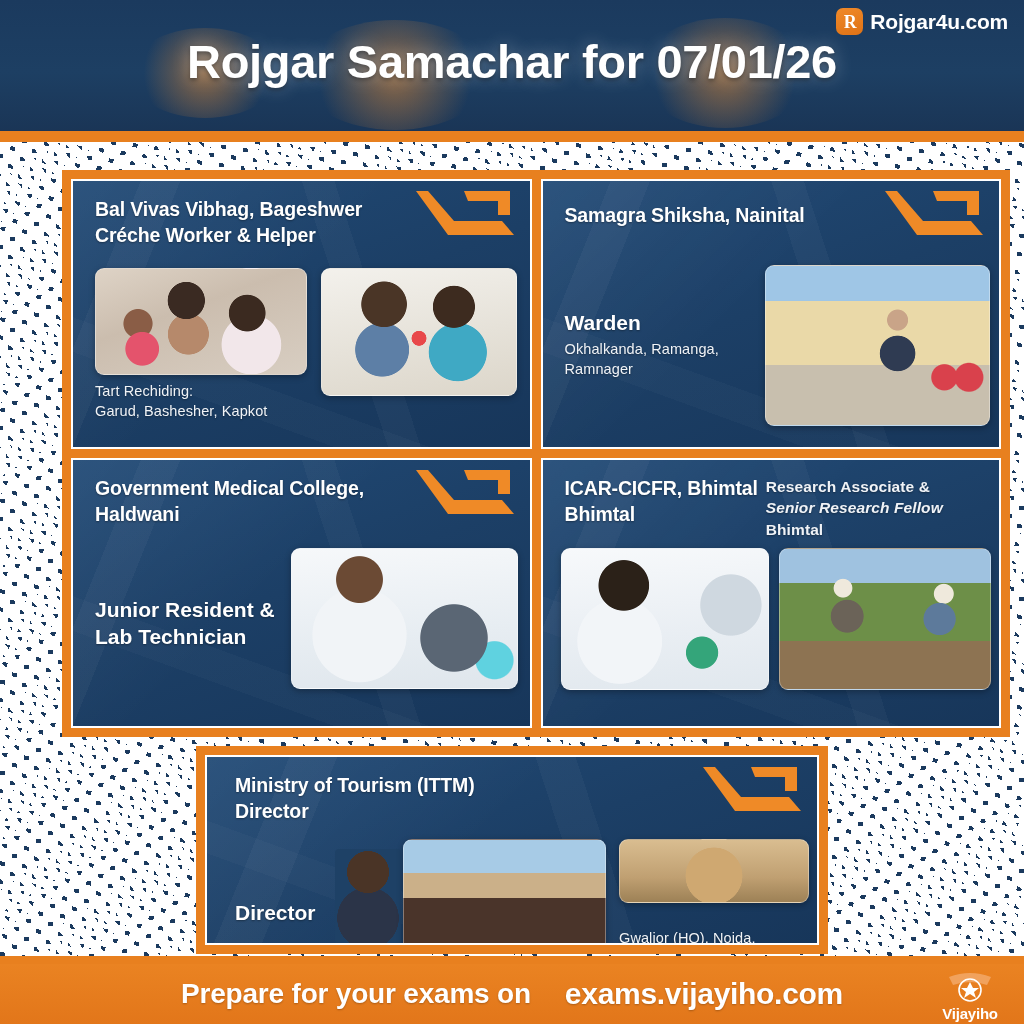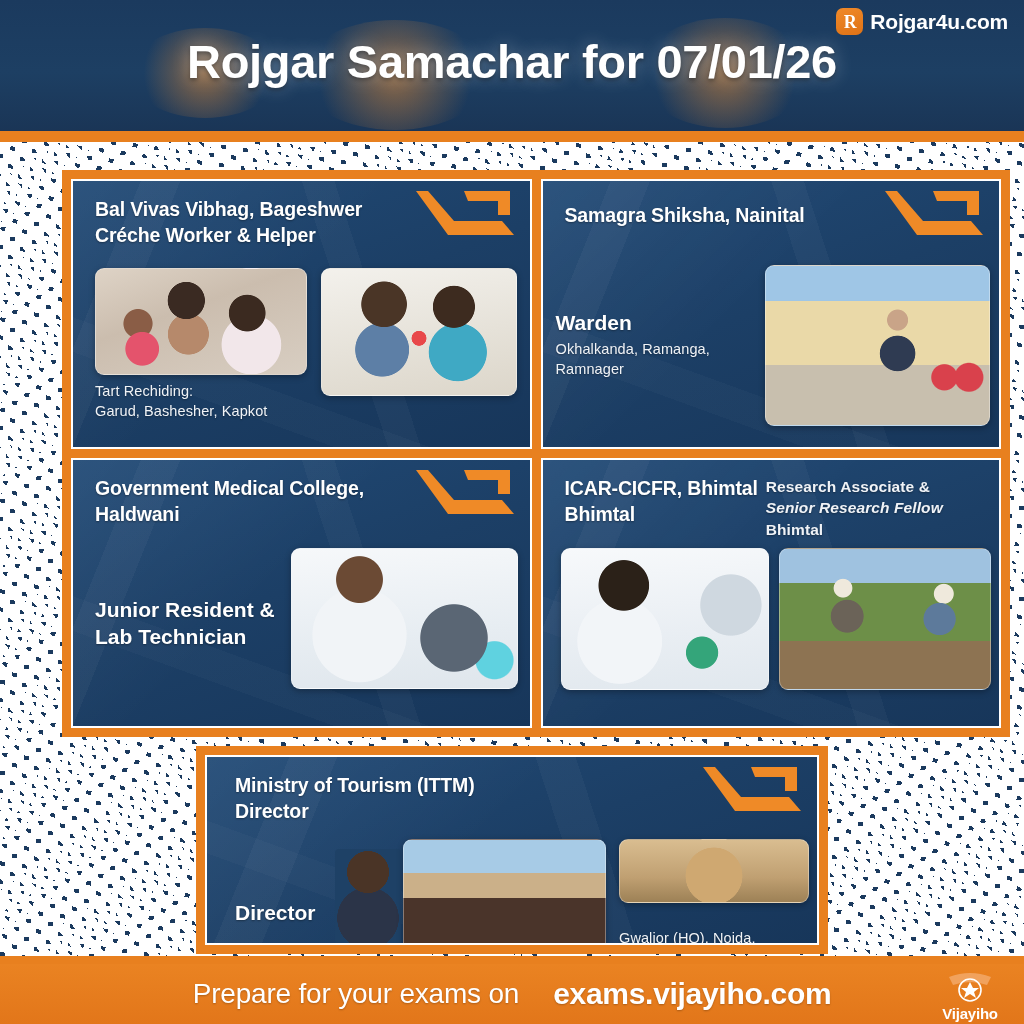--- a/index.html
+++ b/index.html
@@ -135,21 +135,21 @@
     background-size:cover; background-position:center;
   }
 
   
   #rule-bottom{ top:956px; height:8px; }
   #footer{
     position:absolute; left:0; top:964px; width:1024px; height:60px;
     background:linear-gradient(180deg,#ea8322 0%,#e2761a 100%);
     display:flex; align-items:center; justify-content:center; gap:34px;
   }
-  #footer .f1{ font-size:28px; font-weight:normal; color:#fff; letter-spacing:-.2px;
+  #footer .f1{ font-size:28px; font-weight:bold; color:#fff; letter-spacing:-.2px;
     text-shadow:0 1px 2px rgba(0,0,0,.25); }
   #footer .f2{ font-size:30px; font-weight:bold; color:#fff; letter-spacing:-.3px;
     text-shadow:0 1px 2px rgba(0,0,0,.25); }
   #vij{ position:absolute; right:12px; top:2px; width:84px; height:56px;
         display:flex; flex-direction:column; align-items:center; justify-content:flex-end; }
   #vij .vtxt{ font-size:15px; font-weight:bold; color:#ffffff; letter-spacing:-.2px; }
 </style>
 </head>
 <body>
 
@@ -206,21 +206,21 @@
       </div>
     </div>
 
     <div class="card">
       <svg class="chevron" viewBox="0 0 118 74">
         <path d="M58 6 L104 6 L104 30 L92 30 L92 16 L62 16 Z" fill="#ef8a27"></path>
         <path d="M10 6 L22 6 L48 36 L96 36 L108 50 L42 50 Z" fill="#ef8a27"></path>
       </svg>
       <div class="card-title" style="margin-top:6px;">Samagra Shiksha, Nainital</div>
 
-      <div style="position:absolute; left:13px; top:128px;">
+      <div style="position:absolute; left:22px; top:128px;">
         <div class="role-big">Warden</div>
         <div class="card-note" style="margin-top:3px;">Okhalkanda, Ramanga,</div>
         <div class="card-note">Ramnager</div>
       </div>
 
       <div class="photo" style="left:222px; top:84px; width:225px; height:161px;
              background-image:
                radial-gradient(circle at 59% 55%, #2f3b52 0 11%, transparent 11.5%),
                radial-gradient(circle at 59% 34%, #c9a488 0 6%, transparent 6.5%),
                radial-gradient(circle at 80% 70%, #d9414c 0 6%, transparent 6.5%),

